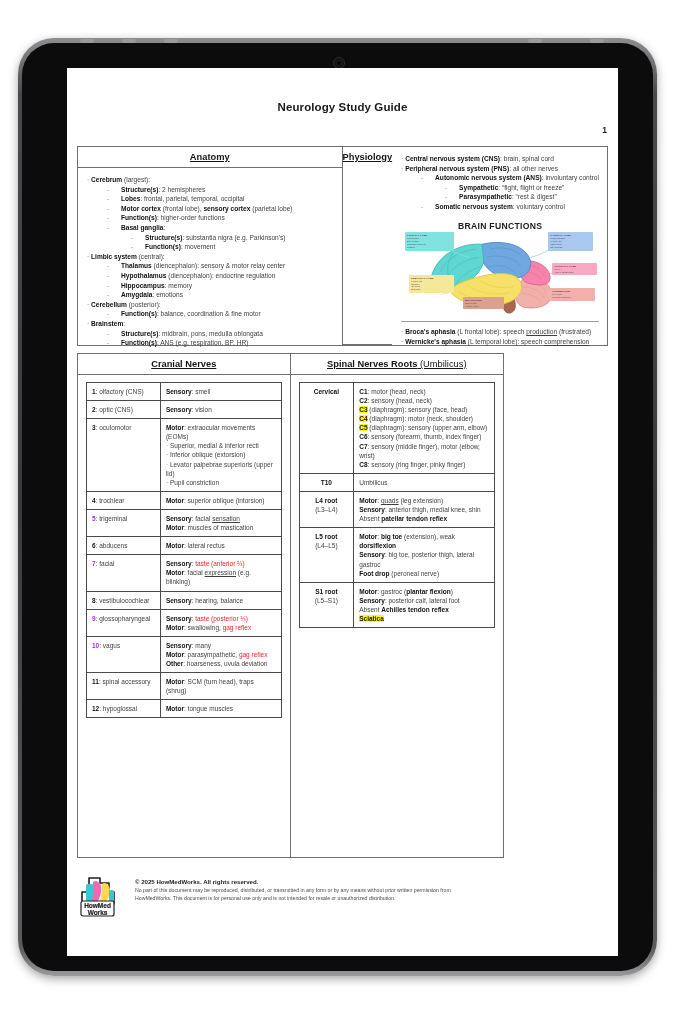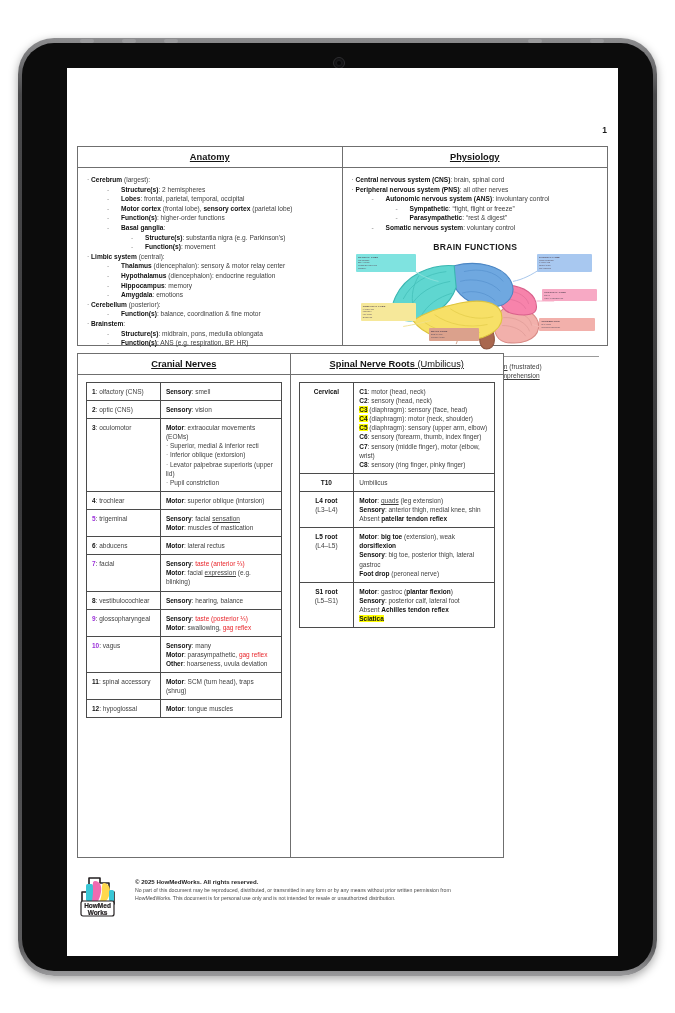--- a/index.html
+++ b/index.html
@@ -79,20 +79,21 @@
   <div class="notch" style="left:146px;width:14px;"></div>
   <div class="notch" style="left:510px;width:14px;"></div>
   <div class="notch" style="left:572px;width:14px;"></div>
 
   <div id="bezel">
     <div id="camera"></div>
 
     <div id="page">
       <div id="paper-inner">
 
+        <div class="doc-title">Neurology Study Guide</div>
         <div class="page-num">1</div>
 
         <div class="tbl" style="left:10px;top:78px;width:531px;height:200px;">
           <div style="display:flex;height:100%;">
 
             <div style="width:50%;box-sizing:border-box;border-right:1px solid #6f6f6f;display:flex;flex-direction:column;">
               <div class="sec-head">Anatomy</div>
               <div class="body-pad" style="flex:1;display:flex;flex-direction:column;">
                 <div id="anatomy-lines">
                     <div class="ln ind0 bullet"><b>Cerebrum</b> (largest):</div>
@@ -116,21 +117,21 @@
                   </div>
                 <div style="flex:1;"></div>
                 <hr class="sep">
                 <div id="anatomy-foot">
                     <div class="ln ind0 bullet"><b>Gray matter</b> (more): cell bodies, dendrites, axons; processing</div>
                     <div class="ln ind0 bullet"><b>White matter</b> (less): myelinated axons; transmission</div>
                   </div>
               </div>
             </div>
 
-            <div style="width:50%;box-sizing:border-box;display:flex;flex-direction:column;">
+            <div style="width:50%;box-sizing:border-box;display:flex;flex-direction:row;">
               <div class="sec-head">Physiology</div>
               <div class="body-pad" style="flex:1;display:flex;flex-direction:column;padding-bottom:3px;">
                 <div id="physio-lines">
                     <div class="ln ind0 bullet"><b>Central nervous system (CNS)</b>: brain, spinal cord</div>
                     <div class="ln ind0 bullet"><b>Peripheral nervous system (PNS)</b>: all other nerves</div>
                     <div class="ln ind1"><span class="hyph">-</span><b>Autonomic nervous system (ANS)</b>: involuntary control</div>
                     <div class="ln ind2"><span class="hyph">-</span><b>Sympathetic</b>: “fight, flight or freeze”</div>
                     <div class="ln ind2"><span class="hyph">-</span><b>Parasympathetic</b>: “rest &amp; digest”</div>
                     <div class="ln ind1"><span class="hyph">-</span><b>Somatic nervous system</b>: voluntary control</div>
                   </div>
@@ -272,21 +273,21 @@
                       <tr>
                         <td><span class="nerve-n">12</span>: hypoglossal</td>
                         <td><b>Motor</b>: tongue muscles</td>
                       </tr>
                     </tbody>
                 </table>
               </div>
             </div>
 
             <div style="width:50%;box-sizing:border-box;display:flex;flex-direction:column;">
-              <div class="sec-head"><span>Spinal Nerve Roots</span><span class="sub"> (Umbilicus)</span></div>
+              <div class="sec-head"><span>Spinal Nerves Roots</span><span class="sub"> (Umbilicus)</span></div>
               <div style="padding:7px 8px 8px 8px;">
                 <table class="grid">
                   <colgroup>
                       <col style="width:28%">
                       <col style="width:72%">
                     </colgroup>
                   <tbody id="sr-body">
                       <tr>
                         <td style="text-align: center;"><b class="">Cervical</b></td>
                         <td><b>C1</b>: motor (head, neck)<br><b>C2</b>: sensory (head, neck)<br><span class="hl">C3</span> (diaphragm): sensory (face, head)<br><span class="hl">C4</span> (diaphragm): motor (neck, shoulder)<br><span class="hl">C5</span> (diaphragm): sensory (upper arm, elbow)<br><b>C6</b>: sensory (forearm, thumb, index finger)<br><b>C7</b>: sensory (middle finger), motor (elbow, wrist)<br><b>C8</b>: sensory (ring finger, pinky finger)</td>

